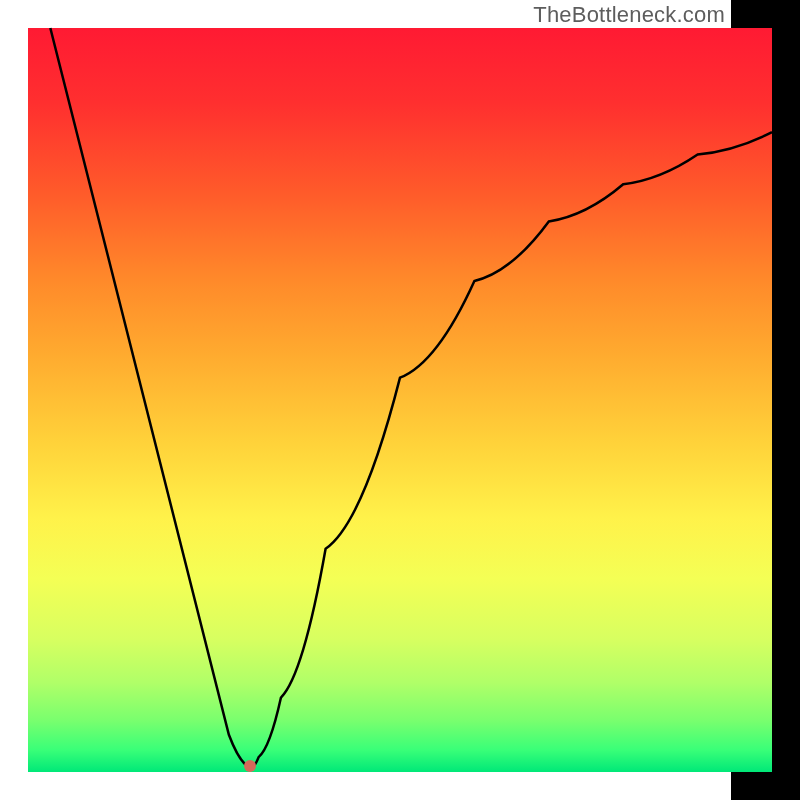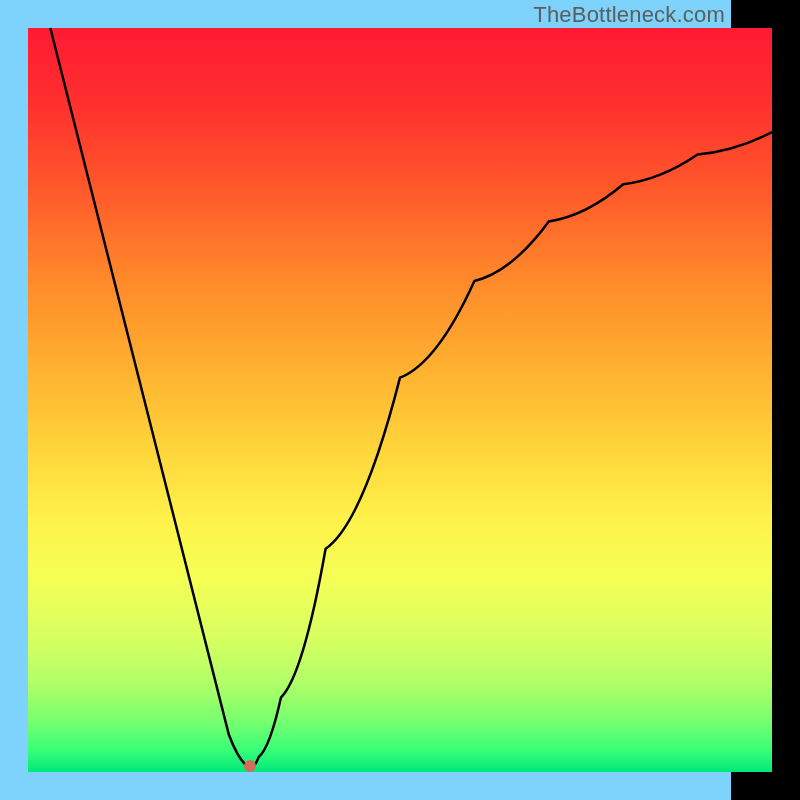--- a/index.html
+++ b/index.html
@@ -8,21 +8,21 @@
     width: 800px;
     height: 800px;
     background: #000;
     font-family: Arial, Helvetica, sans-serif;
     overflow: hidden;
   }
   .frame {
     position: relative;
     width: 731px;
     height: 800px;
-    background: #7dd3fc;
+    background: #ffffff;
   }
   .plot-area {
     position: absolute;
     left: 28px;
     top: 28px;
     width: 744px;
     height: 744px;
     
     background: linear-gradient(
       to bottom,

